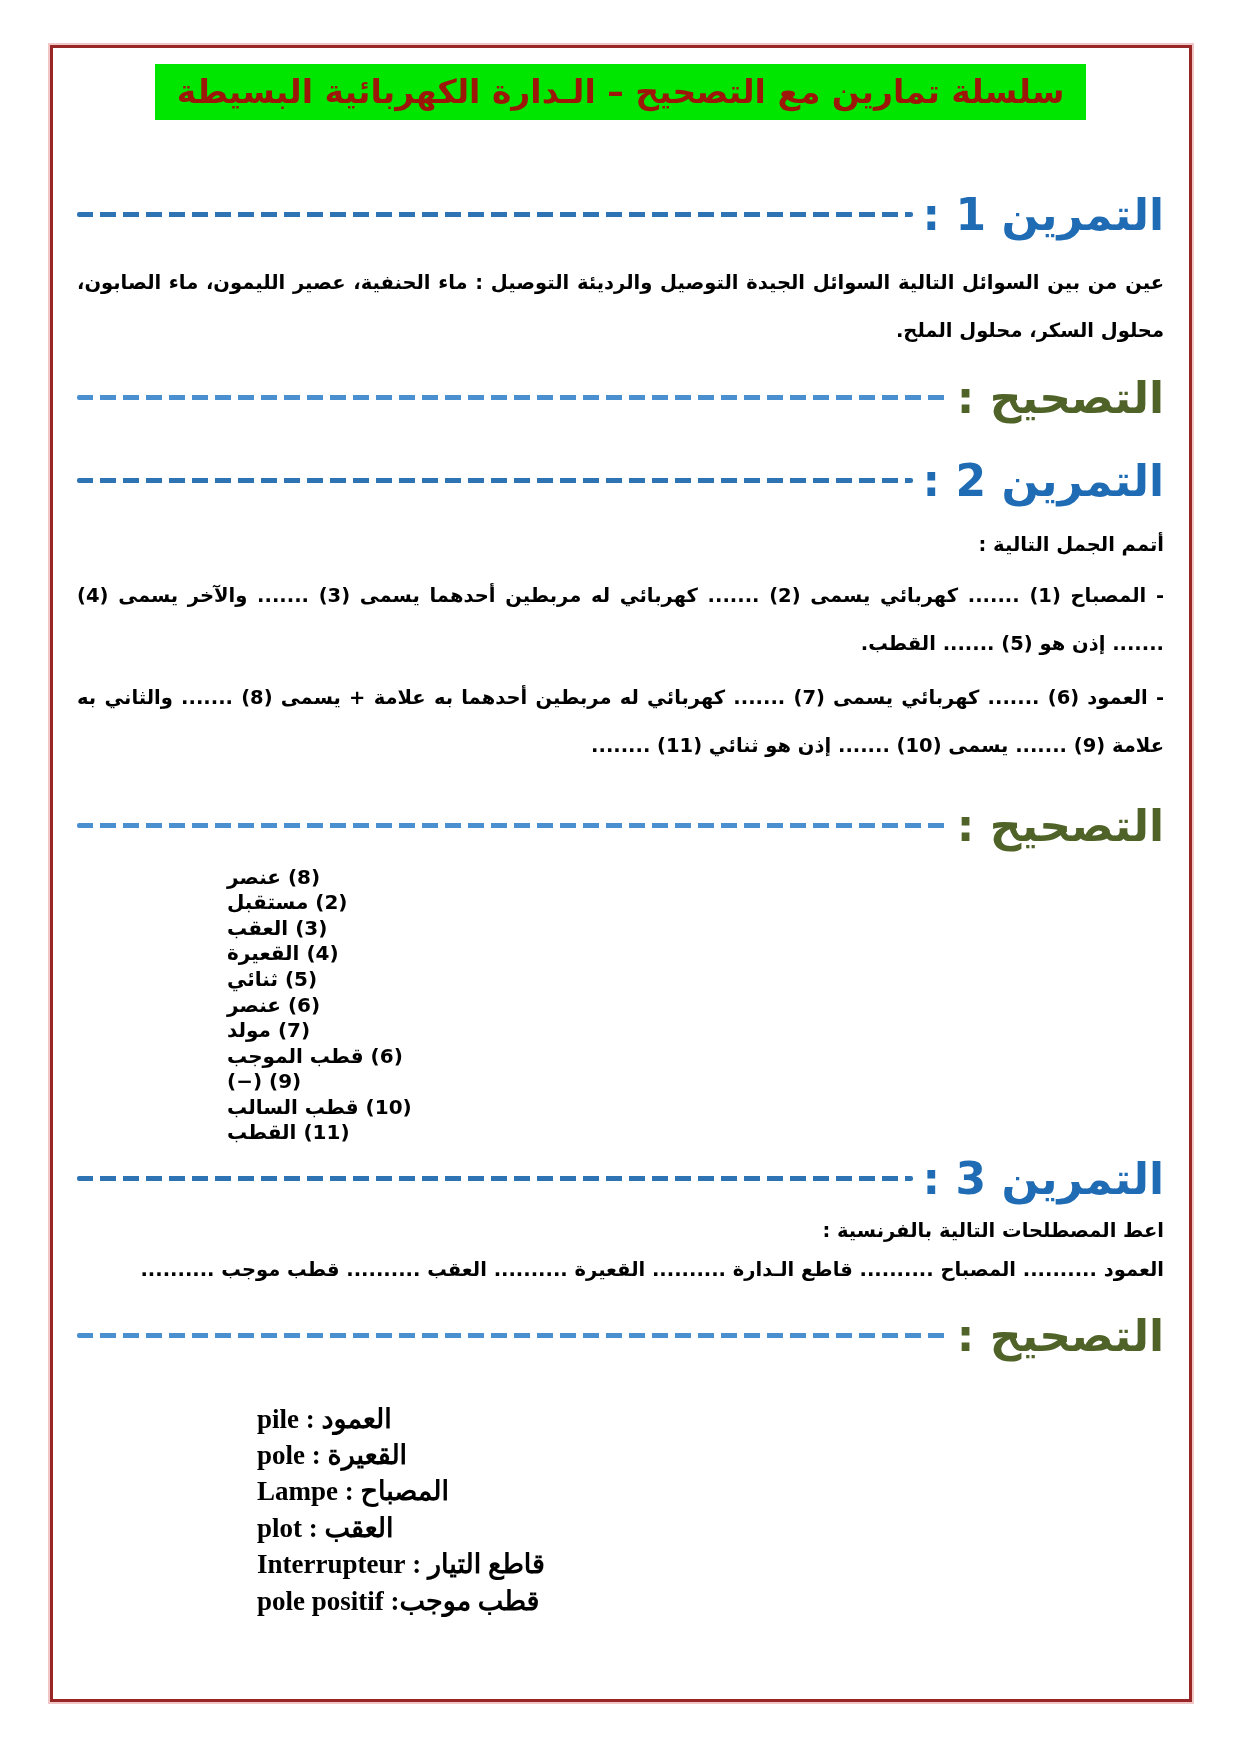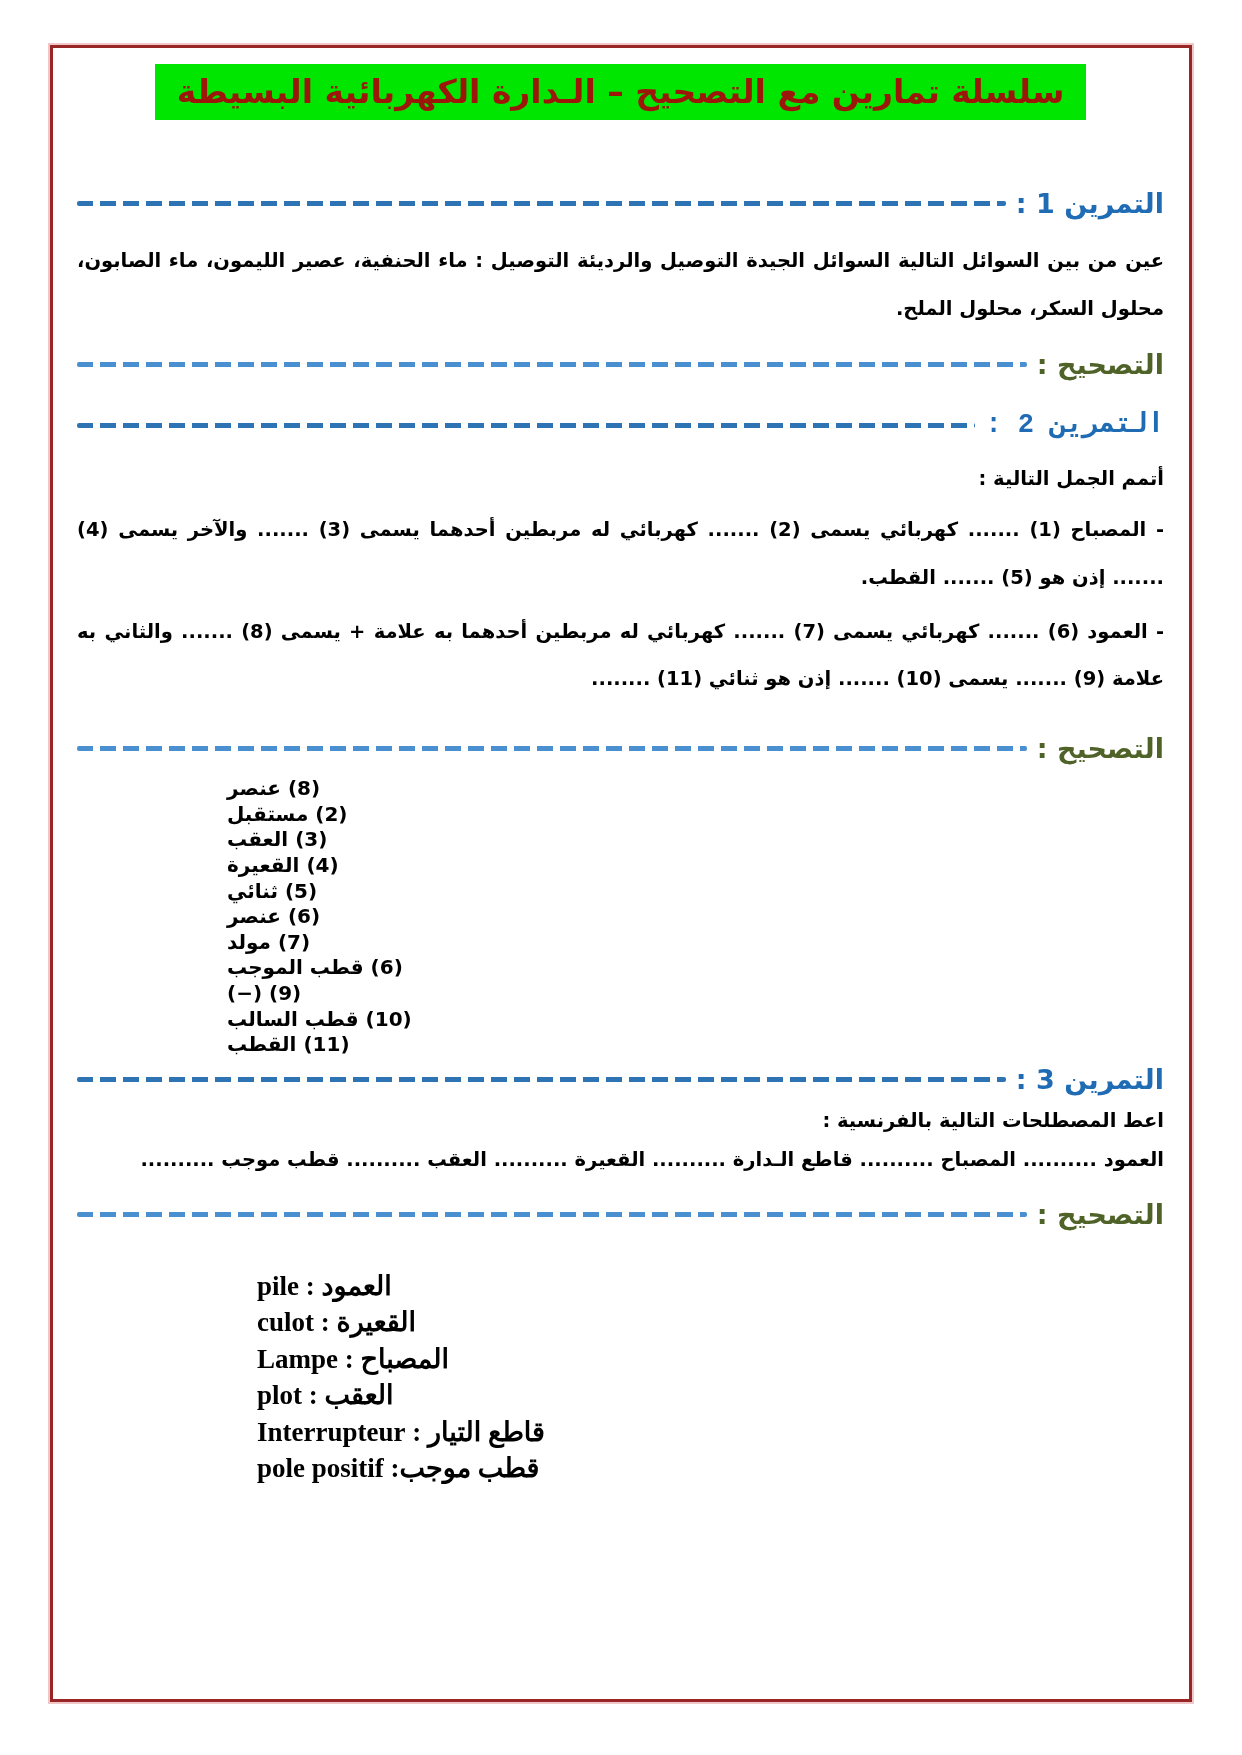--- a/index.html
+++ b/index.html
@@ -26,29 +26,29 @@
   .doc-title {
     display:inline-block;
     background:#00e600;
     color:#9c1708;
     font-size:33px;
     line-height:1.4;
     padding:5px 22px;
     letter-spacing:0.5px;
   }
   .h-row { display:flex; align-items:center; gap:10px; }
-  .h-label { white-space:nowrap; font-size:27px; line-height:1.3; }
+  .h-label { white-space:nowrap; font-size:44px; line-height:1.3; }
   .h-ex  { color:#1f6cb5; }
   .h-corr{ color:#4f6228; }
   .dash { flex:1; height:5px; border-radius:2px; }
   .dash-ex   { background:repeating-linear-gradient(90deg,#2e74b5 0 16px,transparent 16px 23px); }
   .dash-corr { background:repeating-linear-gradient(90deg,#4a90d0 0 16px,transparent 16px 23px); }
   .mt-ex1 { margin-top:66px; }
   .mt-corr1 { margin-top:14px; }
-  .mt-ex2 { margin-top:26px;font-family:Liberation Mono, monospace; }
+  .mt-ex2 { margin-top:26px; }
   .mt-corr2 { margin-top:28px; }
   .mt-ex3 { margin-top:4px; }
   .mt-corr3 { margin-top:20px; }
   .para {
     font-size:19.5px;
     line-height:2.45;
     text-align:justify;
     margin-top:16px;
   }
   .ans-block { margin-top:6px; }
@@ -126,20 +126,20 @@
 
   <div class="terms">العمود .......... المصباح .......... قاطع الـدارة .......... القعيرة .......... العقب .......... قطب موجب ..........</div>
 
   <div class="h-row mt-corr3">
     <span class="h-label h-corr">التصحيح :</span>
     <div class="dash dash-corr"></div>
   </div>
 
   <div class="frlist">
     <div>العمود : pile</div>
-    <div>القعيرة : culot</div>
+    <div>القعيرة : pole</div>
     <div>المصباح : Lampe</div>
     <div>العقب : plot</div>
     <div>قاطع التيار : Interrupteur</div>
     <div>قطب موجب: pole positif</div>
   </div>
 
 </div>
 
 </body></html>

